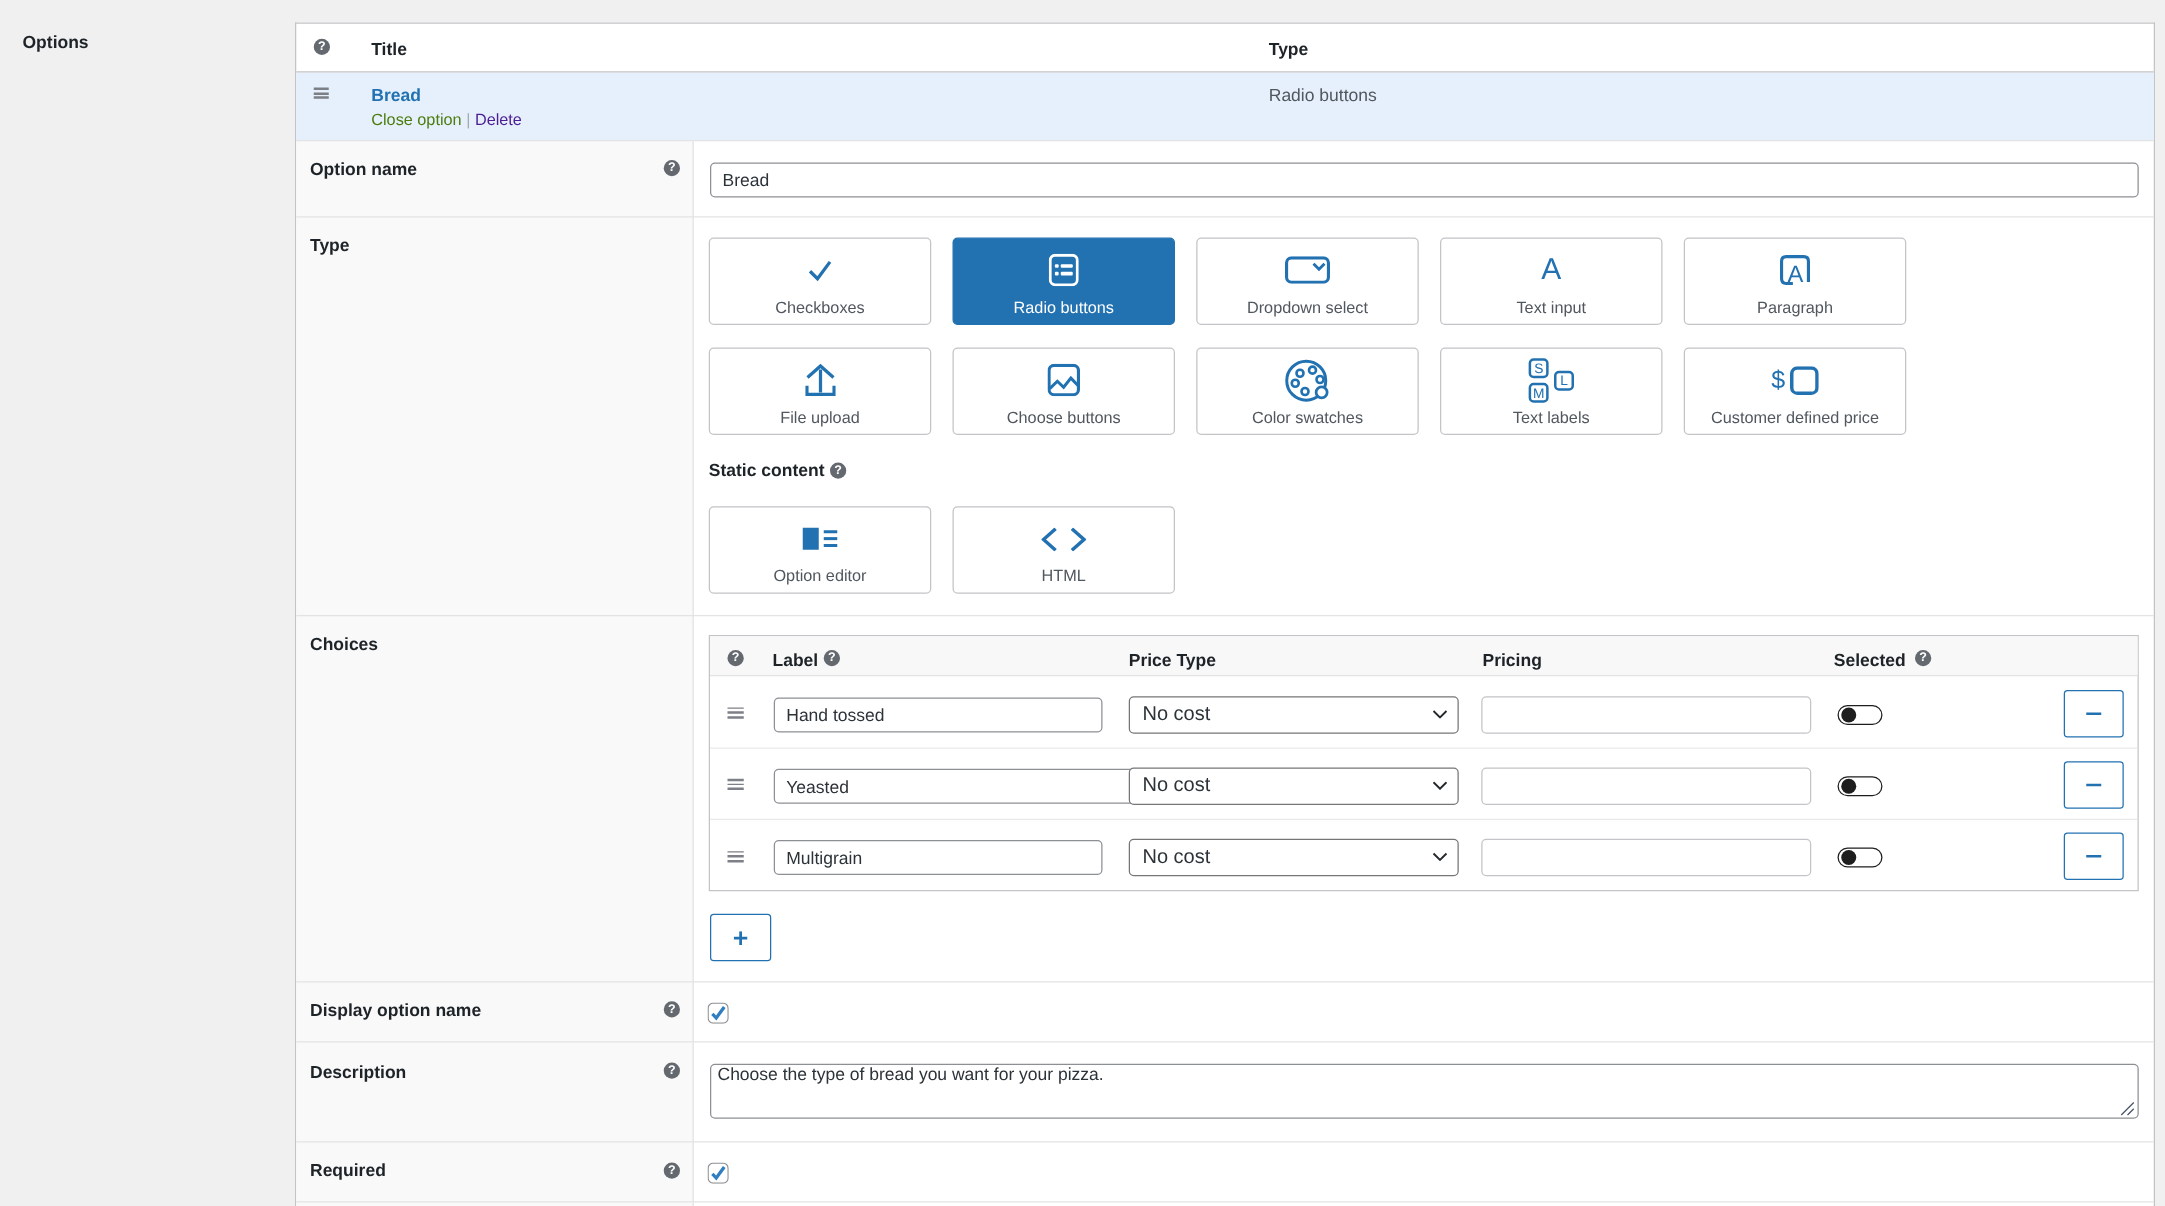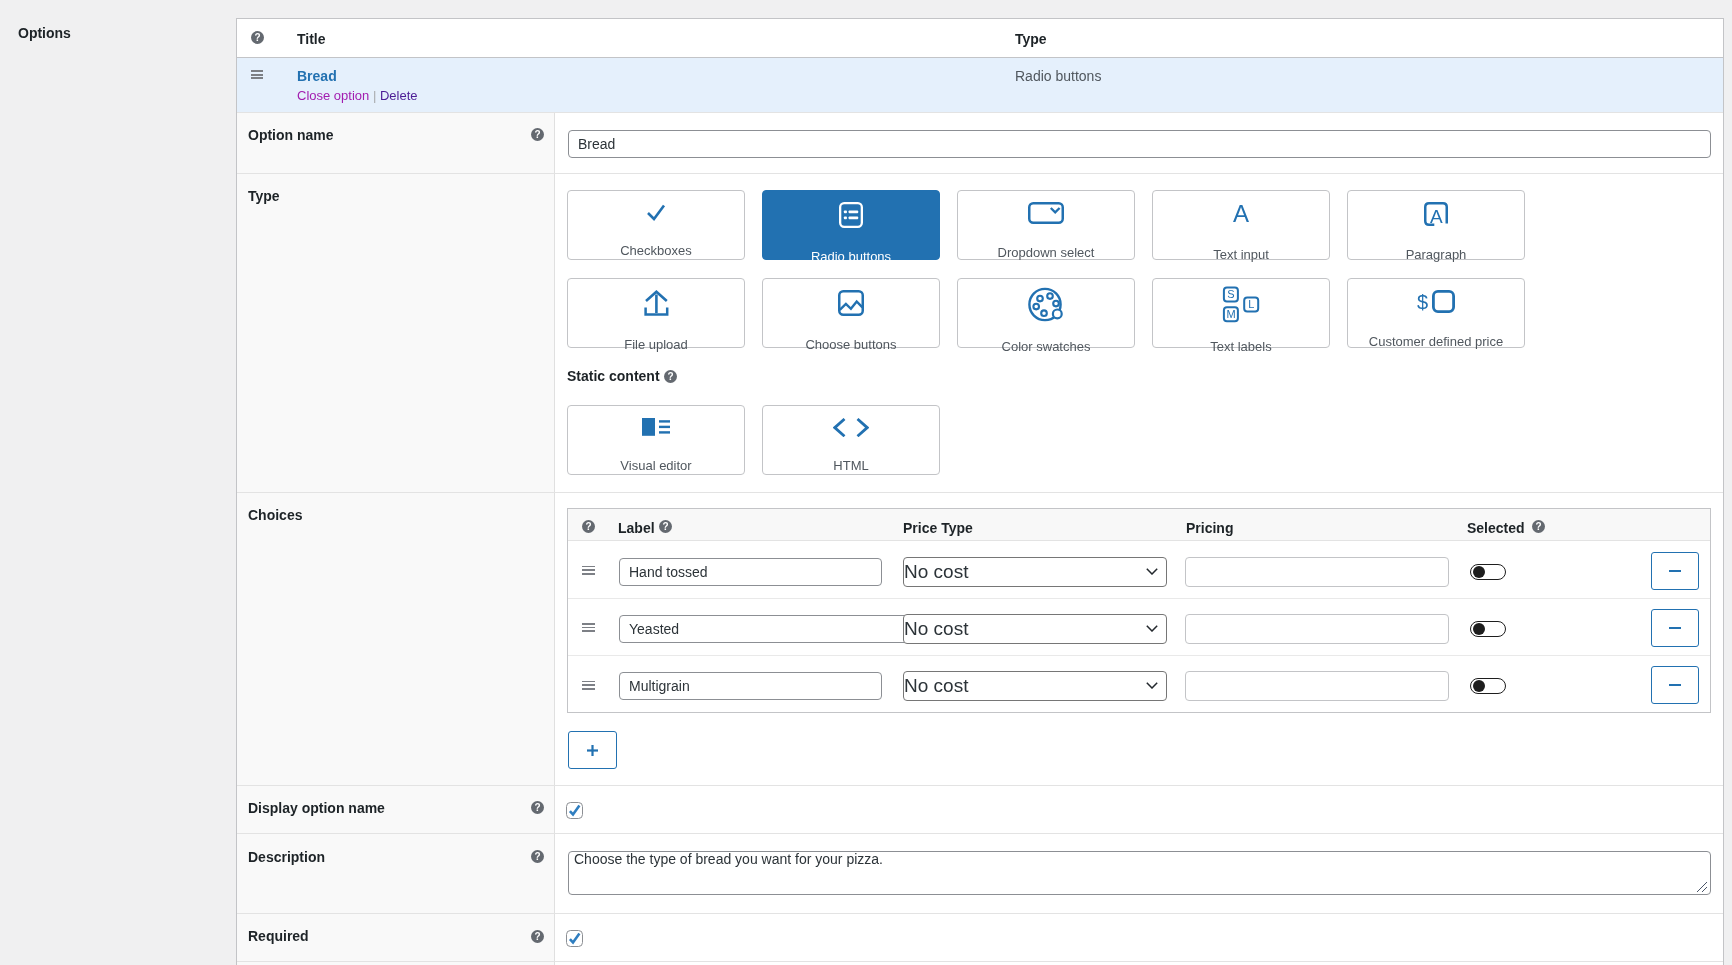--- a/index.html
+++ b/index.html
@@ -6,25 +6,25 @@
 html,body{width:1732px;height:965px;overflow:hidden}
 body{background:#f0f0f1;font-family:"Liberation Sans",sans-serif;font-size:13px;color:#3c434a;position:relative}
 .abs{position:absolute}
 .b{font-weight:bold;color:#1d2327}
 .hline{position:absolute;left:237px;width:1486px;height:1px;background:#e3e3e3}
 .help{position:absolute;width:13px;height:13px;border-radius:50%;background:#646970;color:#fff;font-size:10px;font-weight:bold;text-align:center;line-height:13.5px;font-family:"Liberation Sans",sans-serif}
 .handle3 span{display:block;width:12.3px;height:2px;background:#7c7f84;margin-bottom:1.6px}
 .handle4 span{display:block;width:13px;height:1.8px;background:#7d8086;margin-bottom:1.9px}
 .tbtn{position:absolute;width:178px;height:70px;background:#fff;border:1px solid #c3c4c7;border-radius:4px;display:flex;flex-direction:column;align-items:center;padding-top:11px}
 .tbtn .ic{height:28px;display:flex;align-items:center;justify-content:center}
-.tbtn .lb{margin-top:21px;font-size:13px;line-height:16px;color:#50575e}
+.tbtn .lb{margin-top:8px;font-size:13px;line-height:16px;color:#50575e}
 .tbtn.sel{background:#2271b1;border-color:#2271b1}
 .tbtn.sel .lb{color:#fff}
 .inp{position:absolute;background:#fff;border:1px solid #8c8f94;border-radius:4px;font-size:14px;color:#2c3338;padding-left:9px;display:flex;align-items:center;font-family:"Liberation Sans",sans-serif}
-.sel2{position:absolute;background:#fff;border:1px solid #767676;border-radius:4px;font-size:19px;color:#2c3338;padding-left:0;display:flex;align-items:center}
+.sel2{position:absolute;background:#fff;border:1px solid #767676;border-radius:4px;font-size:16px;color:#2c3338;padding-left:10px;display:flex;align-items:center}
 .pri{position:absolute;background:#fff;border:1px solid #c3c4c7;border-radius:4px}
 .toggle{position:absolute;width:36px;height:16px;border:1.5px solid #1e1e1e;border-radius:9px;background:#fff}
 .toggle i{position:absolute;left:1.5px;top:0.5px;width:12px;height:12px;border-radius:50%;background:#1e1e1e}
 .minus{position:absolute;width:48px;height:38px;border:1px solid #2271b1;border-radius:3px;background:#fff;display:flex;align-items:center;justify-content:center}
 .minus i{display:block;width:12px;height:2px;background:#2271b1}
 .cell-h{position:absolute;font-weight:bold;color:#1d2327;font-size:14px;line-height:14px}
 </style>
 </head>
 <body>
 
@@ -49,21 +49,21 @@
 <div class="help" style="left:251px;top:31px">?</div>
 <div class="cell-h" style="left:297px;top:31.5px">Title</div>
 <div class="cell-h" style="left:1015px;top:31.5px">Type</div>
 
 <div class="abs handle3" style="left:251px;top:70px">
     <span></span>
     <span></span>
     <span></span>
   </div>
 <div class="abs" style="left:297px;top:66px;font-size:14px;line-height:20px;font-weight:bold;color:#2271b1">Bread</div>
-<div class="abs" style="left:297px;top:86px;font-size:13px;line-height:20px"><span style="color:#a21caf">Close option</span> <span style="color:#a7aaad">|</span> <span style="color:#4c1d95">Delete</span></div>
+<div class="abs" style="left:297px;top:86px;font-size:13px;line-height:20px"><span style="color:#4d7c0f">Close option</span> <span style="color:#a7aaad">|</span> <span style="color:#4c1d95">Delete</span></div>
 <div class="abs" style="left:1015px;top:69px;font-size:14px;line-height:15px;color:#50575e">Radio buttons</div>
 
 <div class="cell-h" style="left:248px;top:128px">Option name</div>
 <div class="help" style="left:531px;top:128px">?</div>
 <div class="inp" style="left:568px;top:130px;width:1143px;height:28px">Bread</div>
 
 <div class="cell-h" style="left:248px;top:189px">Type</div>
 
 <div class="tbtn" style="left:567px;top:190px">
   <div class="ic">
@@ -173,21 +173,21 @@
 
 <div class="tbtn" style="left:567px;top:405px">
   <div class="ic">
       <svg width="28" height="18" viewBox="0 0 28 18">
         <rect x="0" y="0" width="13" height="17.8" fill="#2271b1"></rect>
         <rect x="17" y="2.2" width="11" height="2.4" fill="#2271b1"></rect>
         <rect x="17" y="7.7" width="11" height="2.4" fill="#2271b1"></rect>
         <rect x="17" y="13.2" width="11" height="2.4" fill="#2271b1"></rect>
       </svg>
     </div>
-  <div class="lb">Visual editor</div>
+  <div class="lb">Option editor</div>
 </div>
 <div class="tbtn" style="left:762px;top:405px">
   <div class="ic">
       <svg width="36" height="19" viewBox="0 0 36 19" fill="none">
         <path d="M11.5 1L1.8 9.6l9.7 8.6" stroke="#2271b1" stroke-width="2.8"></path>
         <path d="M24.5 1l9.7 8.6-9.7 8.6" stroke="#2271b1" stroke-width="2.8"></path>
       </svg>
     </div>
   <div class="lb">HTML</div>
 </div>

